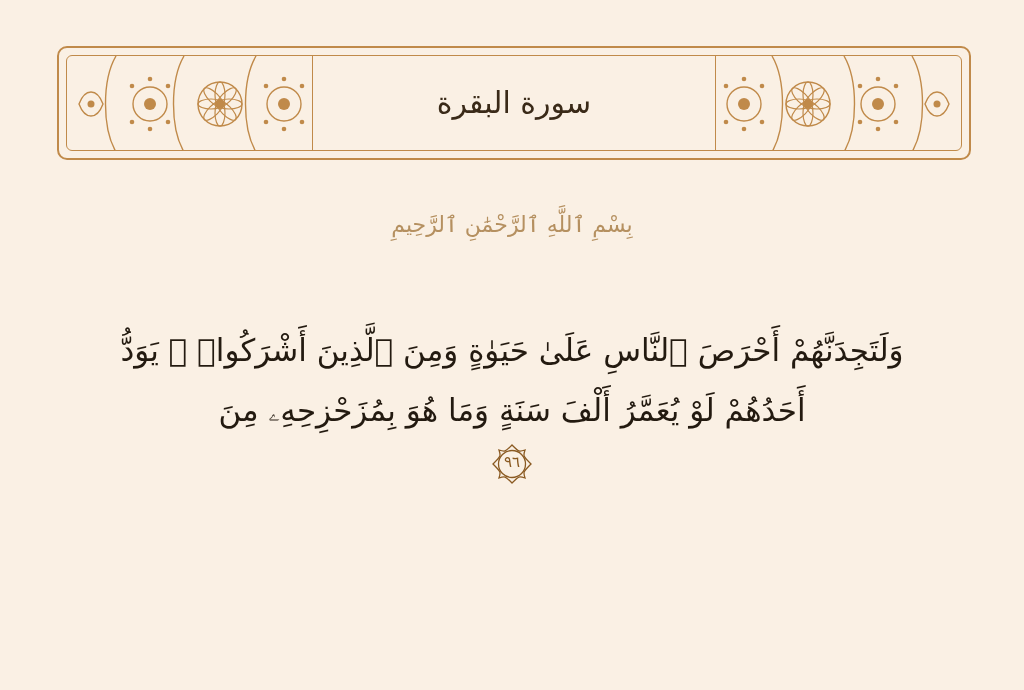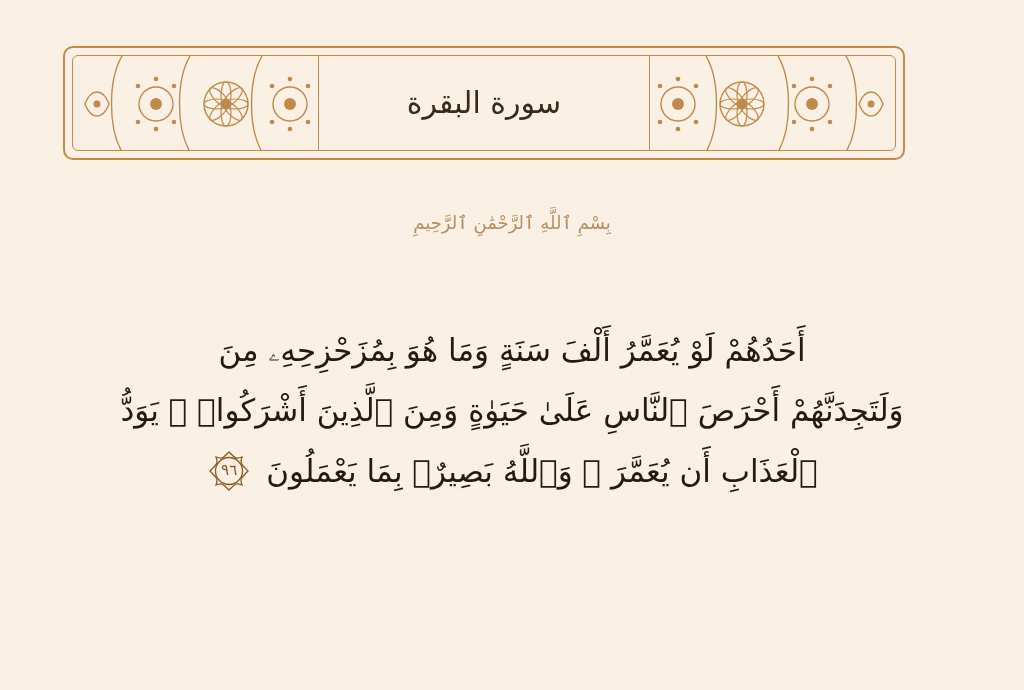--- a/index.html
+++ b/index.html
@@ -12,22 +12,22 @@
     background: #faf0e4;
     font-family: "DejaVu Sans", sans-serif;
     overflow: hidden;
     position: relative;
   }
 
   
   .banner-wrap {
     position: absolute;
     top: 46px;
-    left: 63px;
-    width: 842px;
+    left: 57px;
+    width: 914px;
     height: 114px;
     box-sizing: border-box;
   }
   .banner-outer {
     position: absolute;
     inset: 0;
     border: 2px solid #c08a4a;
     border-radius: 10px;
     box-sizing: border-box;
   }
@@ -69,21 +69,21 @@
     white-space: nowrap;
   }
 
   
   .basmala {
     position: absolute;
     top: 212px;
     left: 0;
     width: 1024px;
     text-align: center;
-    font-size: 18px;
+    font-size: 22px;
     color: #b59060;
     direction: rtl;
     font-family: "DejaVu Sans", sans-serif;
     letter-spacing: 1px;
   }
 
   
   .ayah-body {
     position: absolute;
     top: 320px;
@@ -248,24 +248,23 @@
         </g>
       </svg>
     </div>
 
   </div>
 </div>
 
 <div class="basmala">بِسْمِ ٱللَّهِ ٱلرَّحْمَٰنِ ٱلرَّحِيمِ</div>
 
 <div class="ayah-body">
+  <span class="ayah-line">وَلَتَجِدَنَّهُمْ أَحْرَصَ ٱلنَّاسِ عَلَىٰ حَيَوٰةٍ وَمِنَ ٱلَّذِينَ أَشْرَكُوا۟ ۚ يَوَدُّ</span>
   <span class="ayah-line">أَحَدُهُمْ لَوْ يُعَمَّرُ أَلْفَ سَنَةٍ وَمَا هُوَ بِمُزَحْزِحِهِۦ مِنَ</span>
-  <span class="ayah-line">وَلَتَجِدَنَّهُمْ أَحْرَصَ ٱلنَّاسِ عَلَىٰ حَيَوٰةٍ وَمِنَ ٱلَّذِينَ أَشْرَكُوا۟ ۚ يَوَدُّ</span>
   <span class="ayah-last">
-    <span>ٱلْعَذَابِ أَن يُعَمَّرَ ۗ وَٱللَّهُ بَصِيرٌۢ بِمَا يَعْمَلُونَ</span>
     <span class="ayah-number">
       <svg viewBox="0 0 46 46" xmlns="http://www.w3.org/2000/svg">
         <g fill="none" stroke="#8a5a22" stroke-width="1.3">
           <circle cx="23" cy="23" r="13.5"></circle>
           <path d="M23 4 C30 11 30 11 36 9 C34 15 34 15 42 23 C34 31 34 31 36 37 C30 35 30 35 23 42 C16 35 16 35 10 37 C12 31 12 31 4 23 C12 15 12 15 10 9 C16 11 16 11 23 4 Z"></path>
         </g>
       </svg>
       <span class="num">٩٦</span>
     </span>
   </span>

